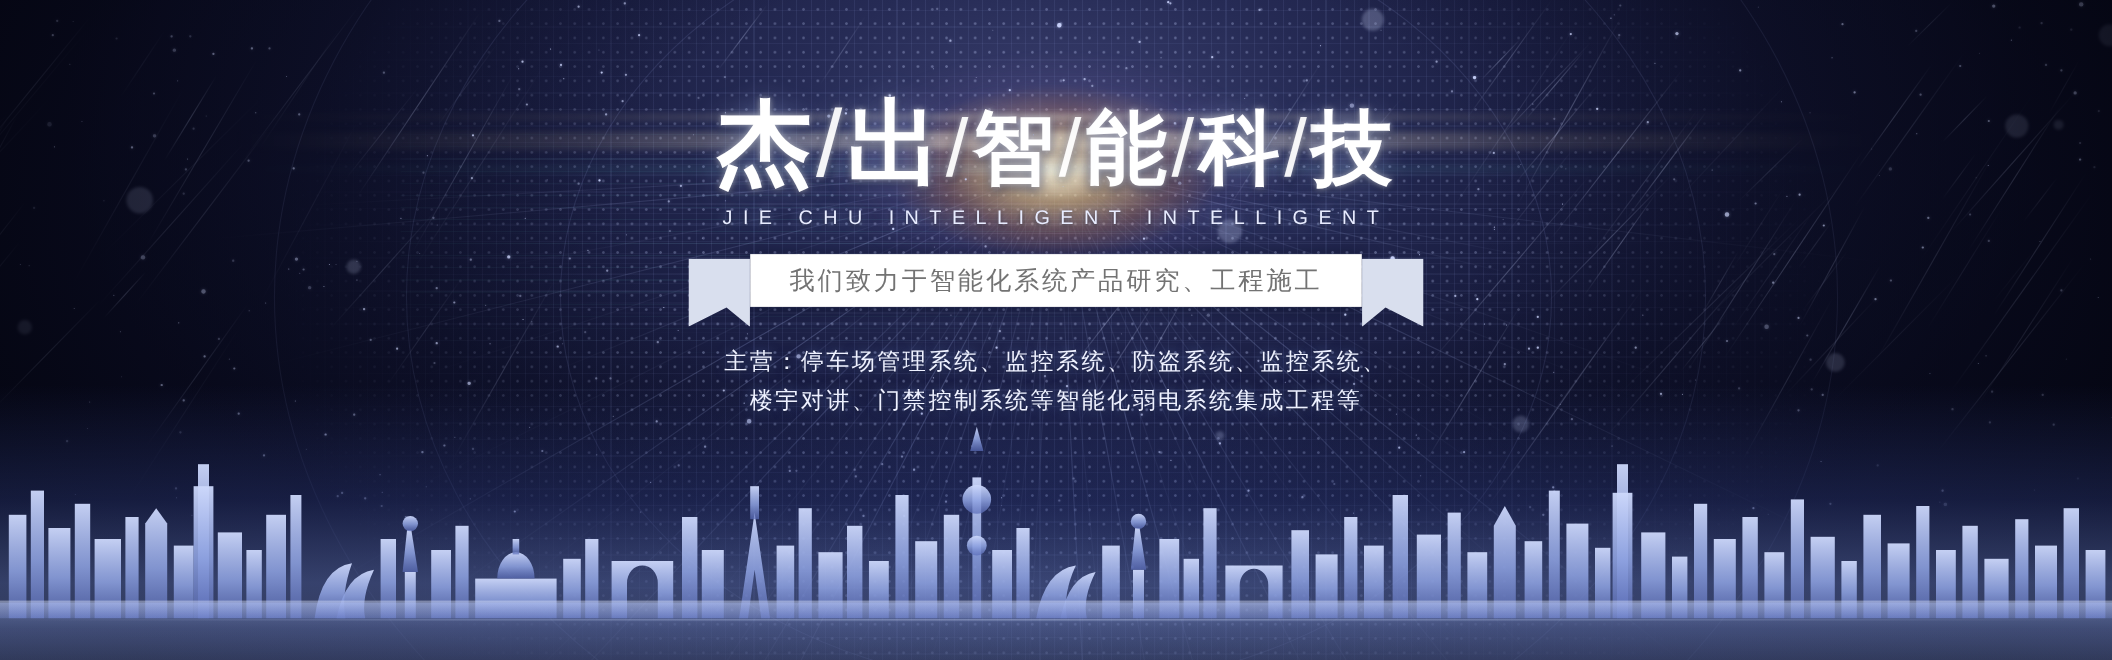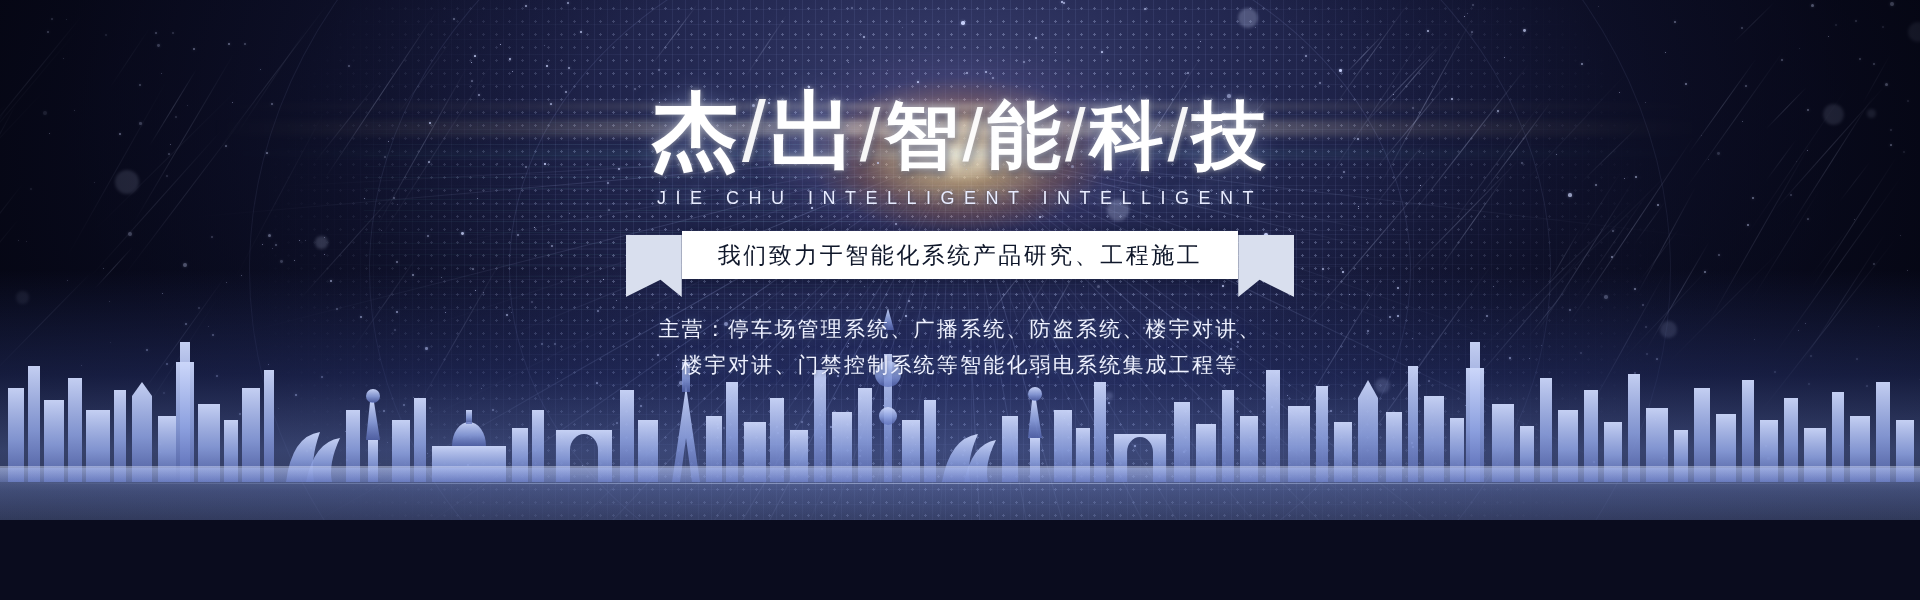--- a/index.html
+++ b/index.html
@@ -3,21 +3,21 @@
 <meta charset="utf-8">
 <style>
   html, body {
     margin: 0;
     padding: 0;
     background: #0a0c1e;
   }
   #banner {
     position: relative;
     width: 1920px;
-    height: 520px;
+    height: 600px;
     overflow: hidden;
     font-family: "Liberation Sans", "DejaVu Sans", sans-serif;
     background: #13173a;
   }
 
   
   .bg-base {
     position: absolute; inset: 0;
     background:
       radial-gradient(ellipse 900px 520px at 50% 18%, #3a3f6e 0%, #262b55 26%, #1a1e42 50%, #111430 72%, #0b0d22 100%),
@@ -189,21 +189,21 @@
   
   .ribbon-wrap {
     position: relative;
     margin-top: 22px;
     height: 54px;
   }
   .ribbon {
     position: relative;
     display: inline-block;
     background: #ffffff;
-    color: #0f172a;
+    color: #737373;
     font-size: 23px;
     letter-spacing: 2.5px;
     line-height: 48px;
     height: 48px;
     padding: 0 36px;
     white-space: nowrap;
     box-shadow: 0 2px 14px rgba(8,12,35,0.55);
   }
   .tail {
     position: absolute;
@@ -947,18 +947,18 @@
 
     <div class="ribbon-wrap">
       <div class="ribbon">
         <span class="tail left"></span>
         <span class="tail right"></span>
         <span>我们致力于智能化系统产品研究、工程施工</span>
       </div>
     </div>
 
     <div class="body-text">
-      <div>主营：停车场管理系统、广播系统、防盗系统、楼宇对讲、</div>
+      <div>主营：停车场管理系统、监控系统、防盗系统、监控系统、</div>
       <div>楼宇对讲、门禁控制系统等智能化弱电系统集成工程等</div>
     </div>
 
   </div>
 </div>
 
 </body></html>

